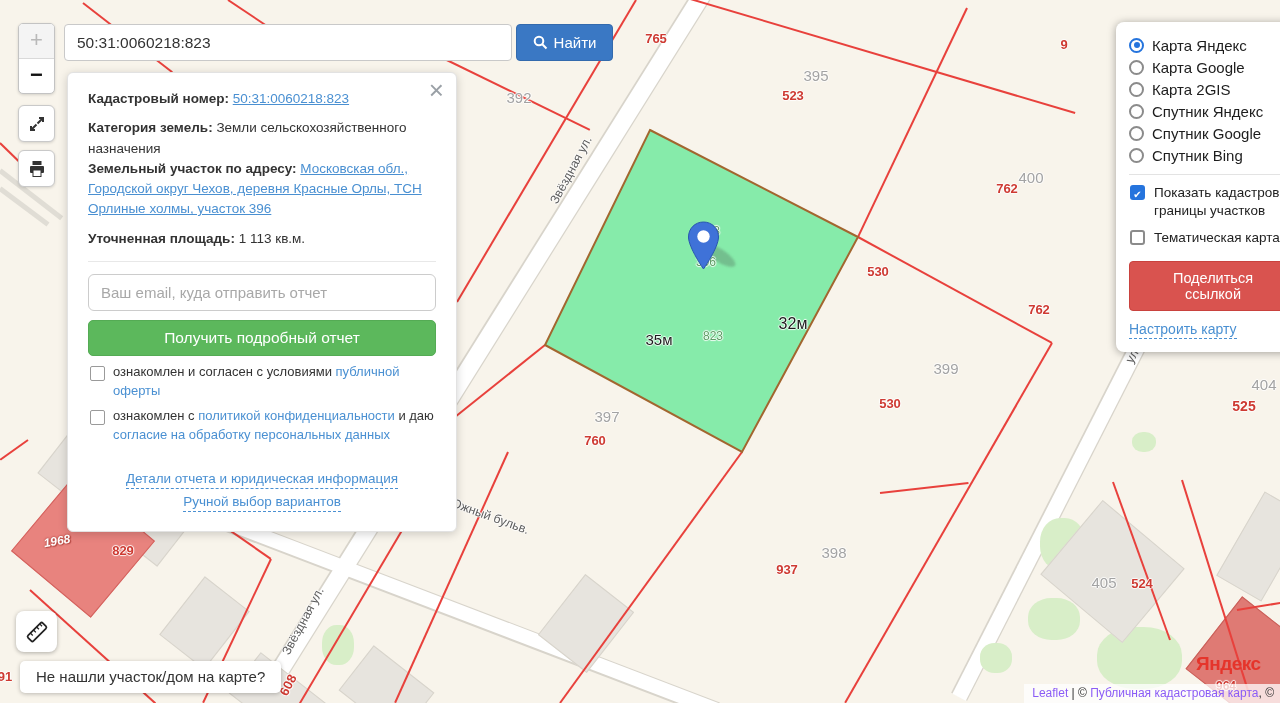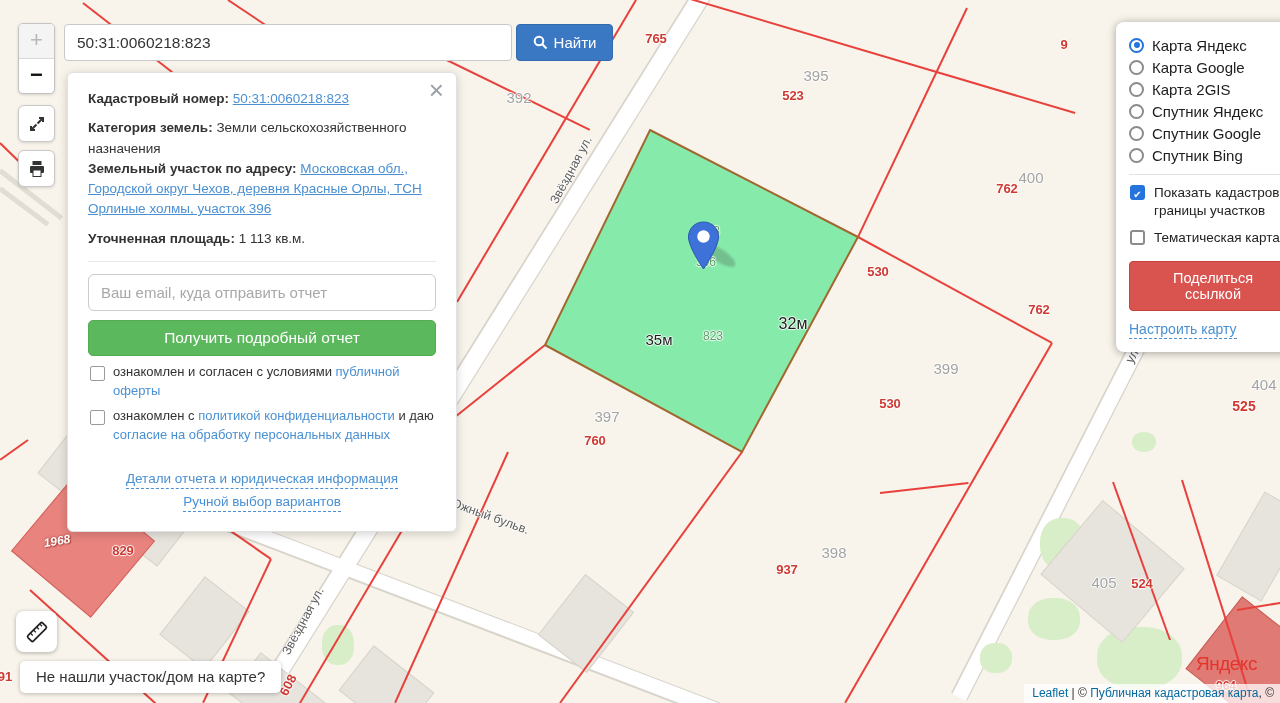--- a/index.html
+++ b/index.html
@@ -84,24 +84,24 @@
   .ruler-btn{position:absolute;left:16px;top:611px;width:41px;height:41px;background:#fff;
     border-radius:8px;z-index:21;display:flex;align-items:center;justify-content:center;
     box-shadow:0 1px 4px rgba(0,0,0,.3);cursor:pointer;}
   .not-found-pill{position:absolute;left:20px;top:661px;height:32px;padding:0 16px;line-height:32px;
     background:#fff;border-radius:5px;font-size:15px;color:#333;z-index:21;
     box-shadow:0 1px 4px rgba(0,0,0,.25);cursor:pointer;white-space:nowrap;}
 
   
   .attr-strip{position:absolute;right:0;bottom:0;background:rgba(255,255,255,.75);
     padding:2px 6px 3px 8px;font-size:12px;line-height:14px;z-index:30;white-space:nowrap;}
-  .attr-link{color:#0369a1;text-decoration:none;cursor:pointer;}
+  .attr-link{color:#8b5cf6;text-decoration:none;cursor:pointer;}
   .attr-sep{color:#333;}
   .yandex-terms{position:absolute;left:1076px;top:677px;font-size:11px;color:#7f7f7f;z-index:28;white-space:nowrap;margin-top:34px;}
-  .yandex-logo{position:absolute;left:1196px;top:653px;font-size:19px;font-weight:normal;color:#e5342b;
+  .yandex-logo{position:absolute;left:1196px;top:653px;font-size:19px;font-weight:bold;color:#e5342b;
     z-index:9;letter-spacing:-0.5px;}
 </style>
 </head>
 <body>
 
 <div id="map">
 
   <svg style="position:absolute;left:0;top:0;z-index:7;pointer-events:none" width="1280" height="703" viewBox="0 0 1280 703">
     <polygon points="650,130 858,237 742,452 545,345" fill="#7ce9a4" fill-opacity="0.92" stroke="#a2662f" stroke-width="2"></polygon>
   </svg>

